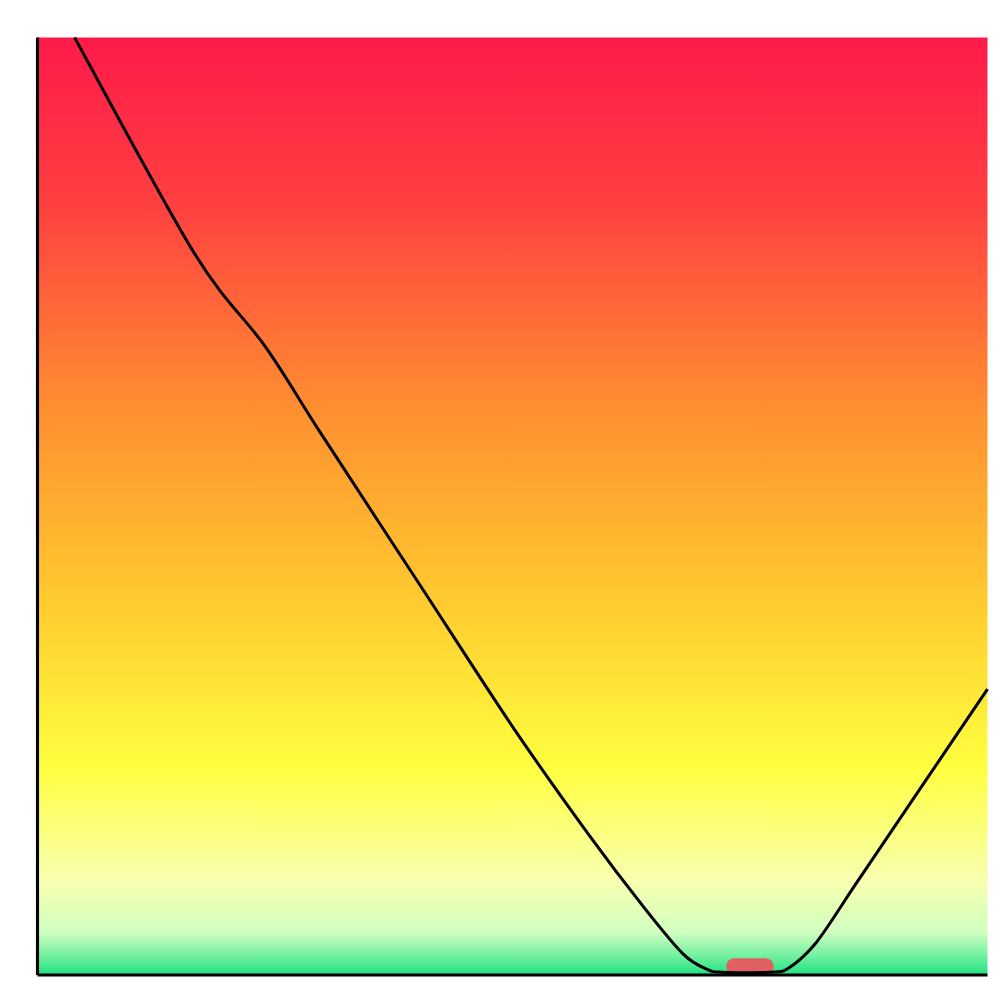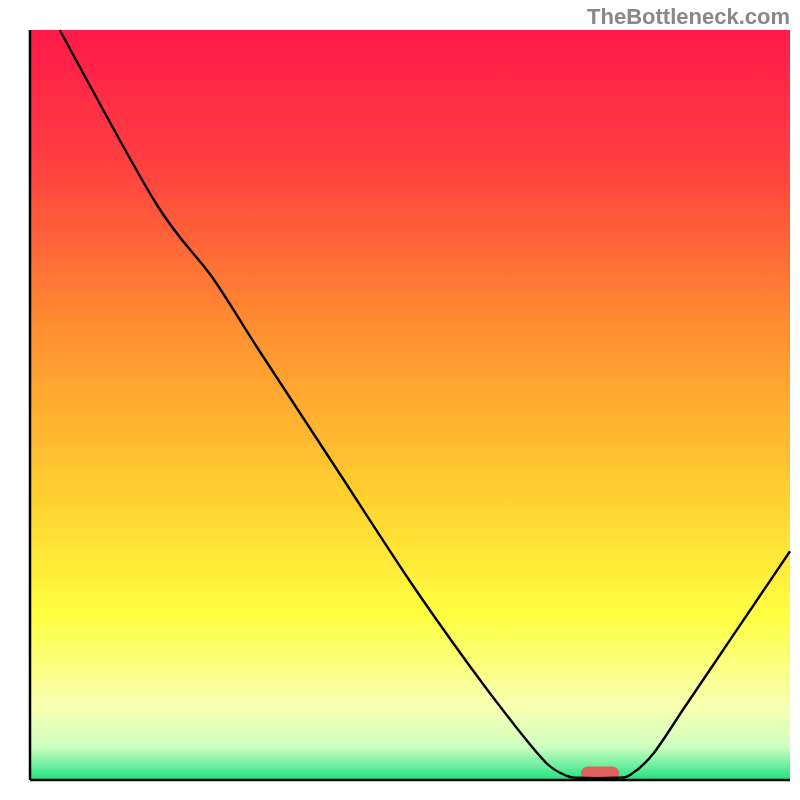--- a/index.html
+++ b/index.html
@@ -26,21 +26,20 @@
     z-index: 10;
   }
   svg {
     display: block;
   }
 </style>
 </head>
 <body>
 
 <div class="chart-container">
-  <div class="watermark">TheBottleneck.com</div>
   <svg id="chart-svg" width="800" height="800">
     <defs>
       <linearGradient id="bg-grad" x1="0" y1="0" x2="0" y2="1">
           <stop offset="0%" stop-color="#ff1a4a"></stop>
           <stop offset="18%" stop-color="#ff4040"></stop>
           <stop offset="40%" stop-color="#ff9030"></stop>
           <stop offset="62%" stop-color="#ffd030"></stop>
           <stop offset="78%" stop-color="#ffff40"></stop>
           <stop offset="90%" stop-color="#f8ffb0"></stop>
           <stop offset="95.5%" stop-color="#d0ffc0"></stop>

